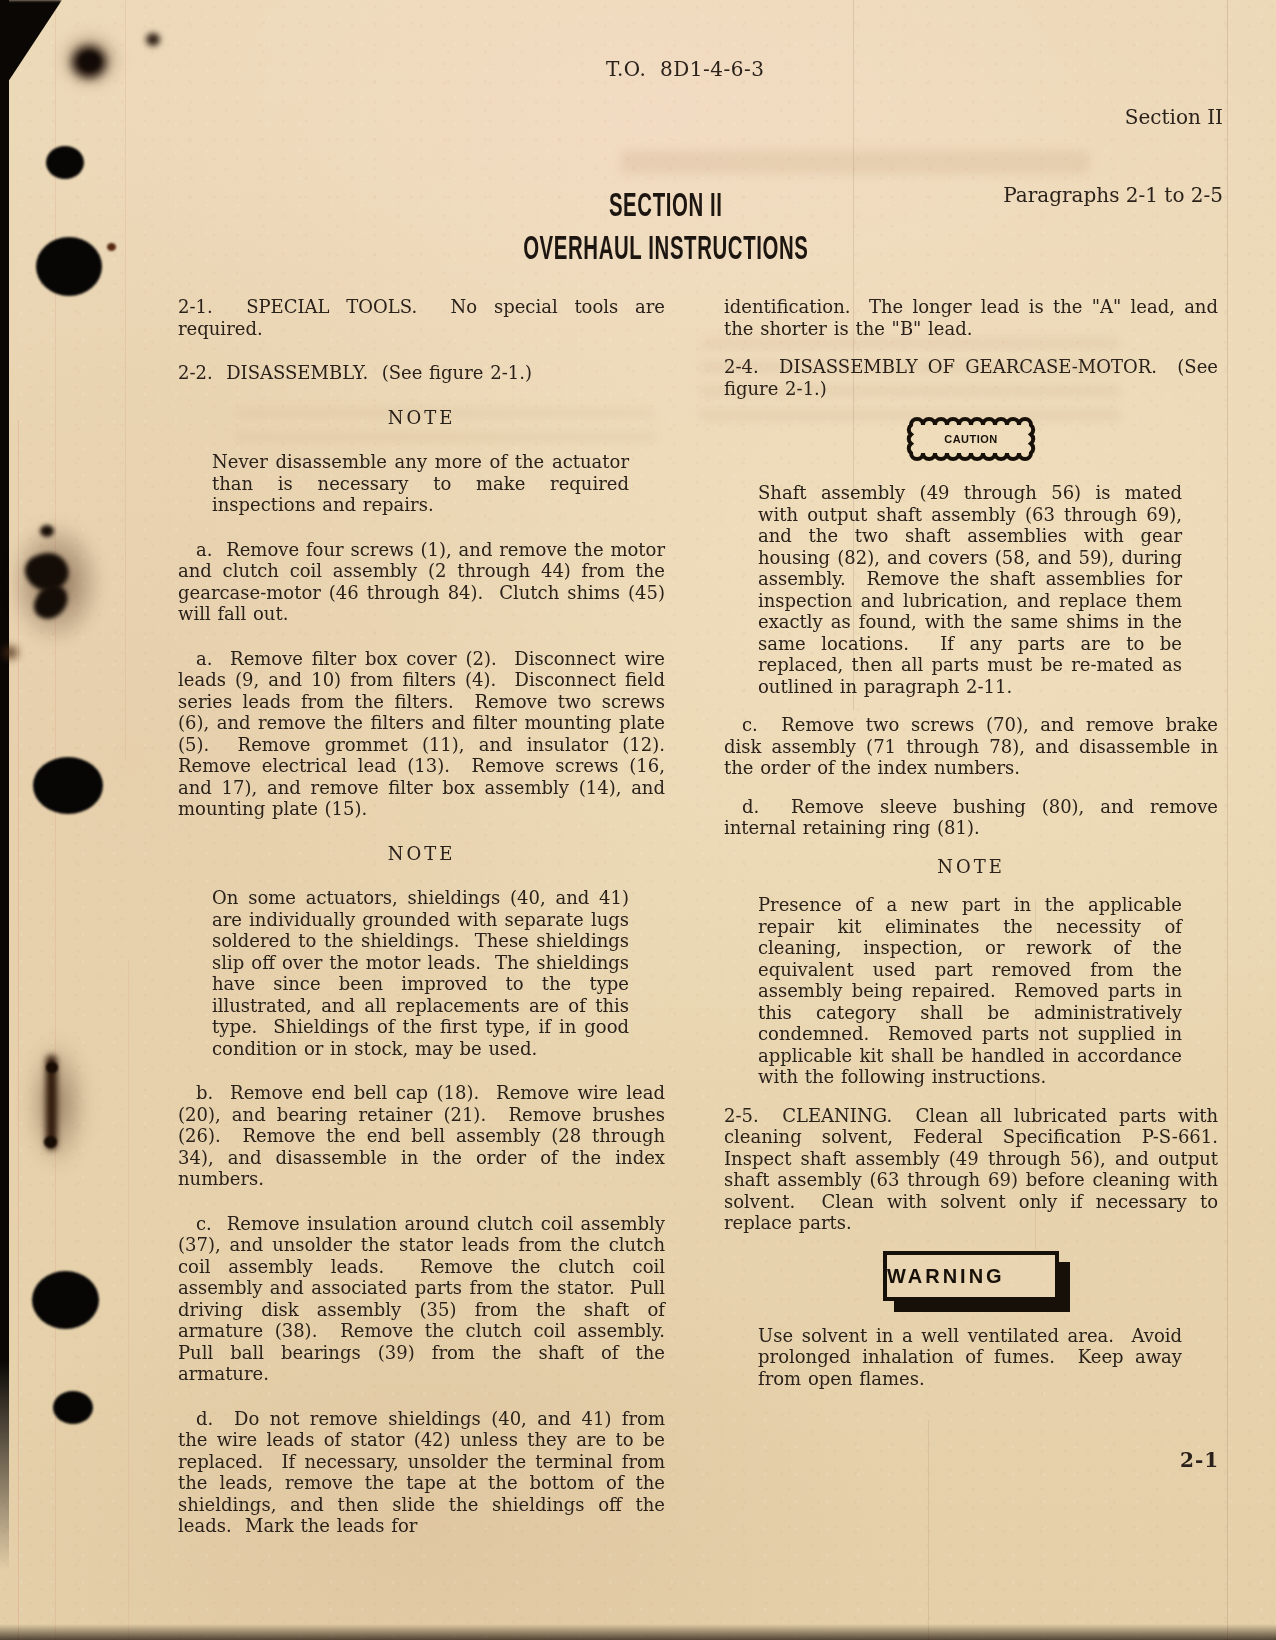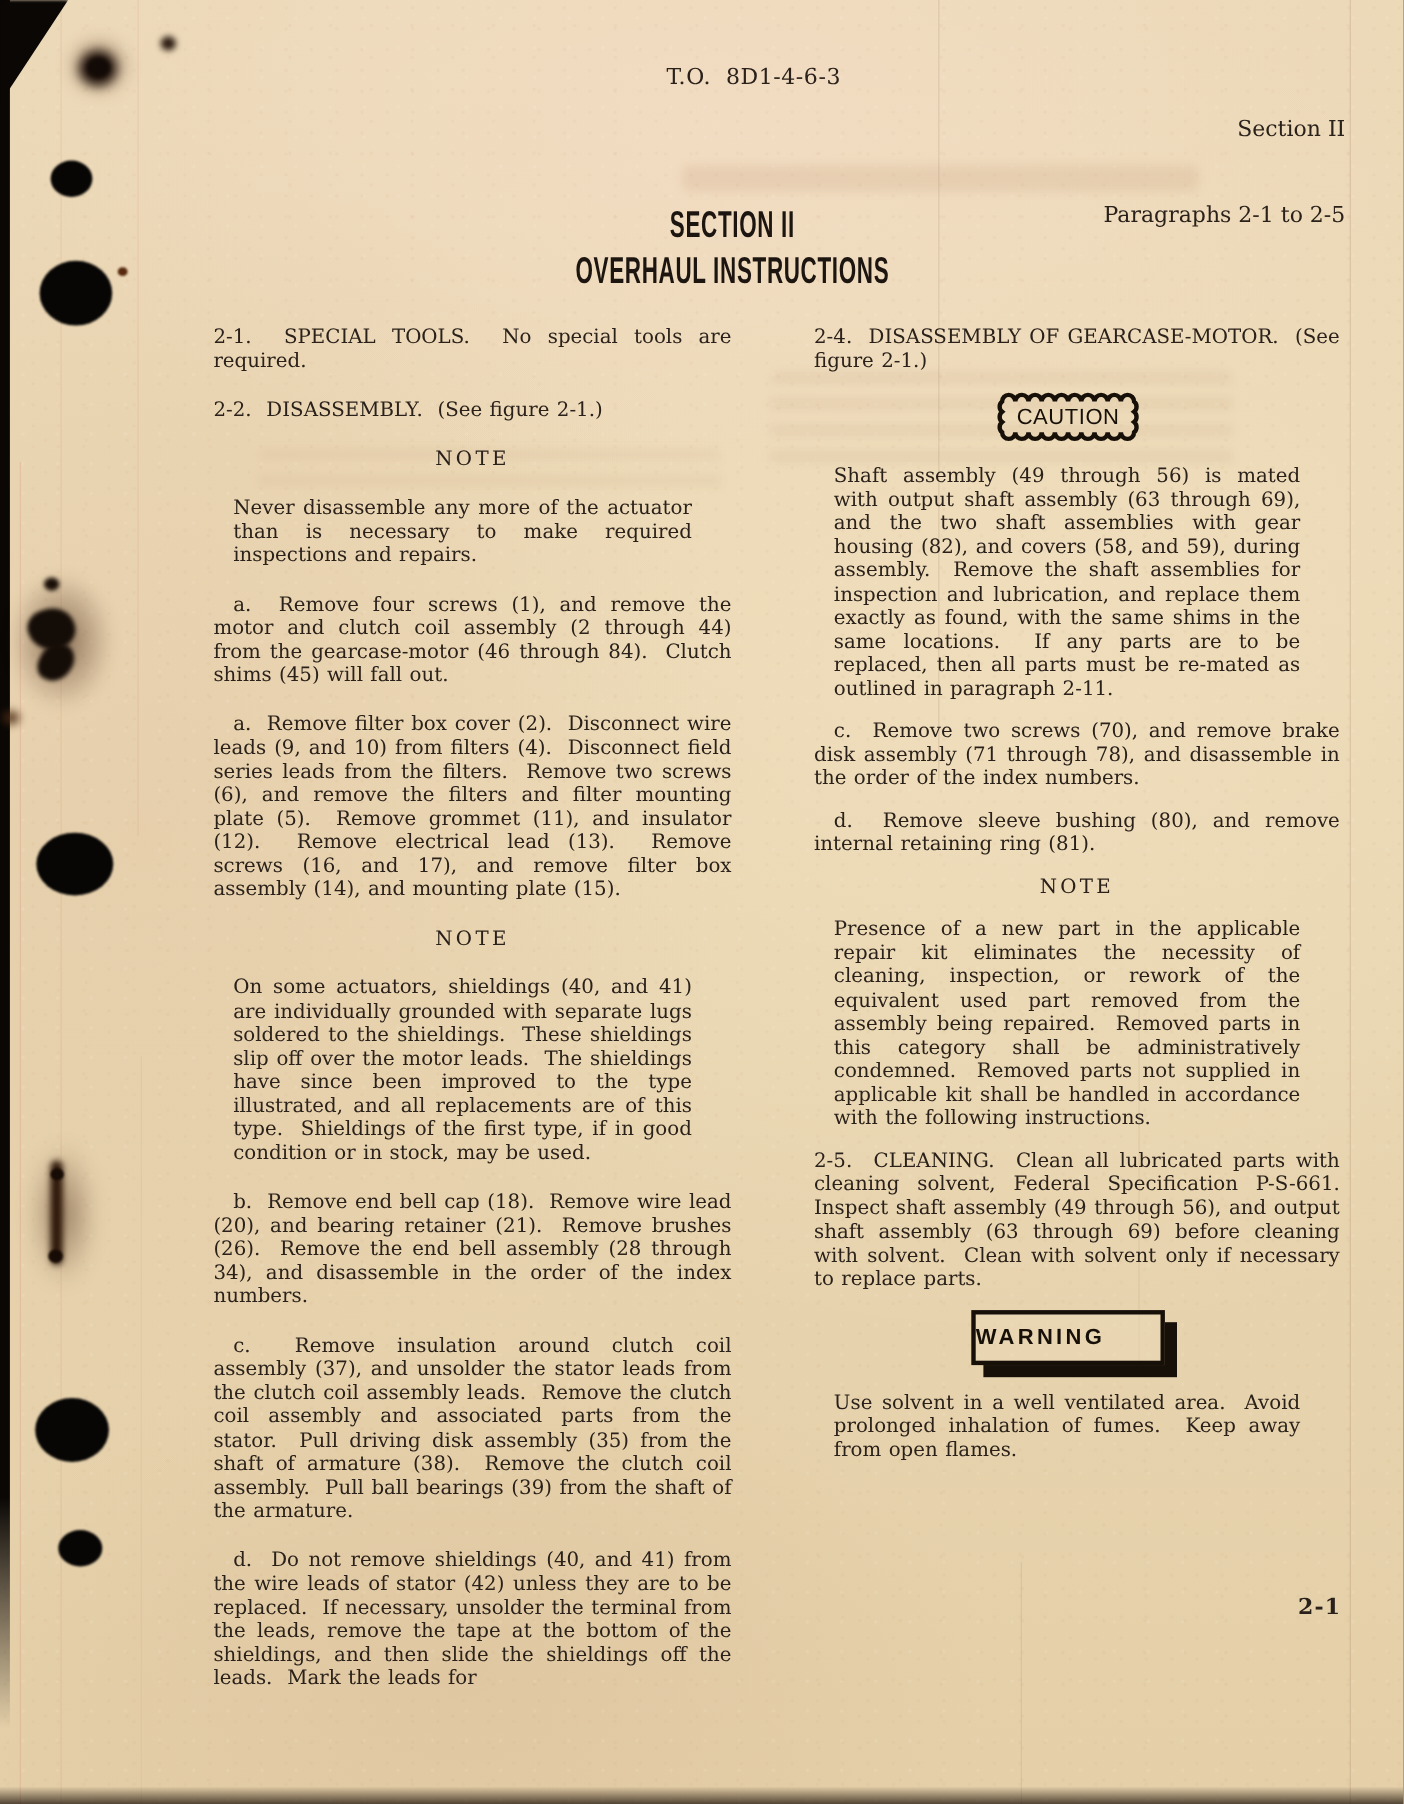--- a/index.html
+++ b/index.html
@@ -24,31 +24,31 @@
   
   .title{left:56px;right:0;top:186px;text-align:center;}
   .title .tline{line-height:37px;}
   .title .tline span{display:inline-block;transform:scaleX(0.60);transform-origin:center;
      font-family:"Liberation Sans",sans-serif;font-weight:bold;font-size:34px;
      letter-spacing:1px;color:#1c1510;white-space:pre;}
   
   .col{position:absolute;top:296px;font-size:18px;line-height:21.5px;text-align:justify;}
   .col-left{left:178px;width:487px;}
   .col-right{left:724px;width:494px;}
-  .blk{margin:0 0 23px 16px;white-space:pre-wrap;word-spacing:1px;}
+  .blk{margin:0 0 23px 0;white-space:pre-wrap;word-spacing:1px;}
   .col-right .blk{margin-bottom:17px;}
   .pind{text-indent:18px;}
   .note-body{margin-left:34px;margin-right:36px;}
   .note-head{text-align:center;letter-spacing:3px;white-space:pre;}
   
   .caution-wrap{position:relative;height:48px;margin:2px 0 18px 0;text-align:center;}
   .caution-box{position:relative;display:inline-block;width:140px;height:46px;}
   .caution-box svg{position:absolute;left:0;top:0;}
   .caution-label{position:absolute;left:0;right:0;top:13px;text-align:center;
-     font-family:"Liberation Sans",sans-serif;font-weight:normal;font-size:20px;
+     font-family:"Liberation Sans",sans-serif;font-weight:bold;font-size:11px;
      letter-spacing:.5px;color:#171008;}
   
   .warning-wrap{margin:4px 0 24px 0;text-align:center;}
   .warning-box{display:inline-block;width:168px;height:42px;border:4px solid #171008;
      box-shadow:11px 11px 0 #171008;background:rgba(238,222,190,0.35);
      text-align:left;line-height:42px;
      font-family:"Liberation Sans",sans-serif;font-weight:bold;font-size:20px;
      letter-spacing:3px;color:#171008;}
   
   .pageno{left:1180px;top:1448px;font-size:20px;font-weight:bold;letter-spacing:1px;}
@@ -124,20 +124,21 @@
     <div class="blk pind">a.  Remove four screws (1), and remove the motor and clutch coil assembly (2 through 44) from the gearcase-motor (46 through 84).  Clutch shims (45) will fall out.</div>
     <div class="blk pind">a.  Remove filter box cover (2).  Disconnect wire leads (9, and 10) from filters (4).  Disconnect field series leads from the filters.  Remove two screws (6), and remove the filters and filter mounting plate (5).  Remove grommet (11), and insulator (12).  Remove electrical lead (13).  Remove screws (16, and 17), and remove filter box assembly (14), and mounting plate (15).</div>
     <div class="blk note-head">NOTE</div>
     <div class="blk note-body">On some actuators, shieldings (40, and 41) are individually grounded with separate lugs soldered to the shieldings.  These shieldings slip off over the motor leads.  The shieldings have since been improved to the type illustrated, and all replacements are of this type.  Shieldings of the first type, if in good condition or in stock, may be used.</div>
     <div class="blk pind">b.  Remove end bell cap (18).  Remove wire lead (20), and bearing retainer (21).  Remove brushes (26).  Remove the end bell assembly (28 through 34), and disassemble in the order of the index numbers.</div>
     <div class="blk pind">c.  Remove insulation around clutch coil assembly (37), and unsolder the stator leads from the clutch coil assembly leads.  Remove the clutch coil assembly and associated parts from the stator.  Pull driving disk assembly (35) from the shaft of armature (38).  Remove the clutch coil assembly.  Pull ball bearings (39) from the shaft of the armature.</div>
     <div class="blk pind">d.  Do not remove shieldings (40, and 41) from the wire leads of stator (42) unless they are to be replaced.  If necessary, unsolder the terminal from the leads, remove the tape at the bottom of the shieldings, and then slide the shieldings off the leads.  Mark the leads for</div>
   </div>
 
   <div class="col col-right">
+    <div class="blk">identification.  The longer lead is the "A" lead, and the shorter is the "B" lead.</div>
     <div class="blk">2-4.  DISASSEMBLY OF GEARCASE-MOTOR.  (See figure 2-1.)</div>
     <div class="caution-wrap">
       <div class="caution-box">
         <svg width="140" height="46" viewBox="0 0 140 46" fill="none">
           <path d="M10,9
             a6,6 0 0 1 12,0 a6,6 0 0 1 12,0 a6,6 0 0 1 12,0 a6,6 0 0 1 12,0 a6,6 0 0 1 12,0
             a6,6 0 0 1 12,0 a6,6 0 0 1 12,0 a6,6 0 0 1 12,0 a6,6 0 0 1 12,0 a6,6 0 0 1 12,0
             a6,6 0 0 1 0,9.33 a6,6 0 0 1 0,9.33 a6,6 0 0 1 0,9.34
             a6,6 0 0 1 -12,0 a6,6 0 0 1 -12,0 a6,6 0 0 1 -12,0 a6,6 0 0 1 -12,0 a6,6 0 0 1 -12,0
             a6,6 0 0 1 -12,0 a6,6 0 0 1 -12,0 a6,6 0 0 1 -12,0 a6,6 0 0 1 -12,0 a6,6 0 0 1 -12,0

